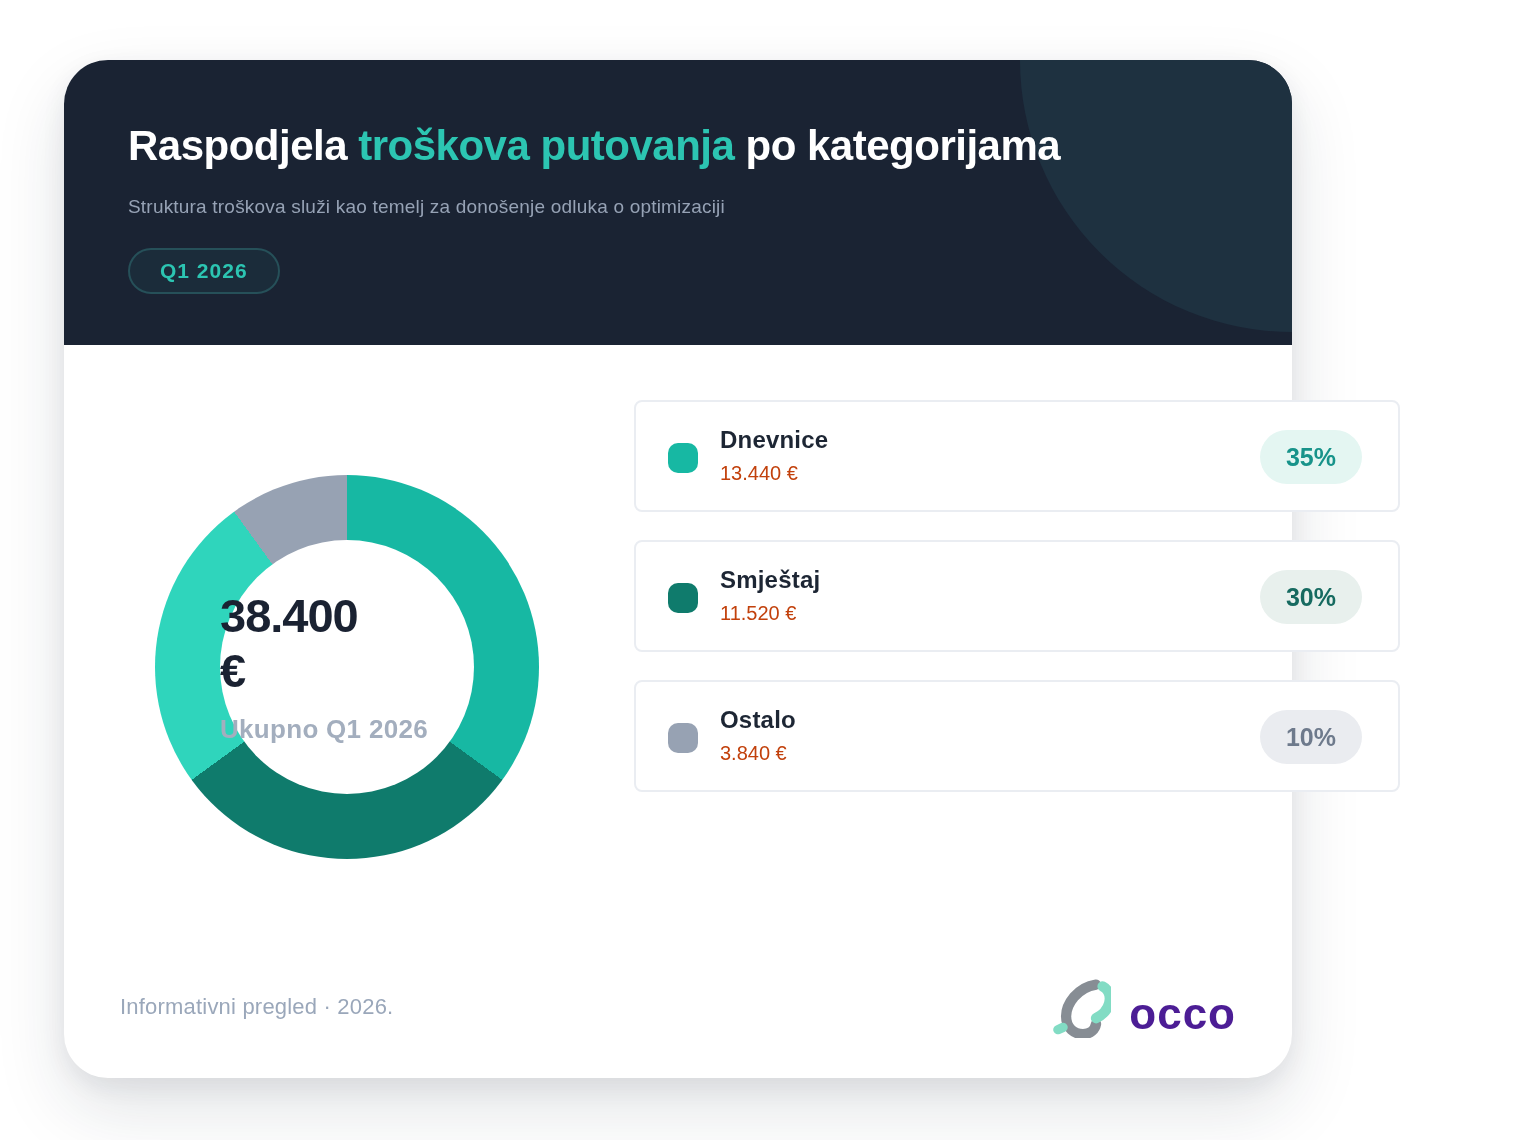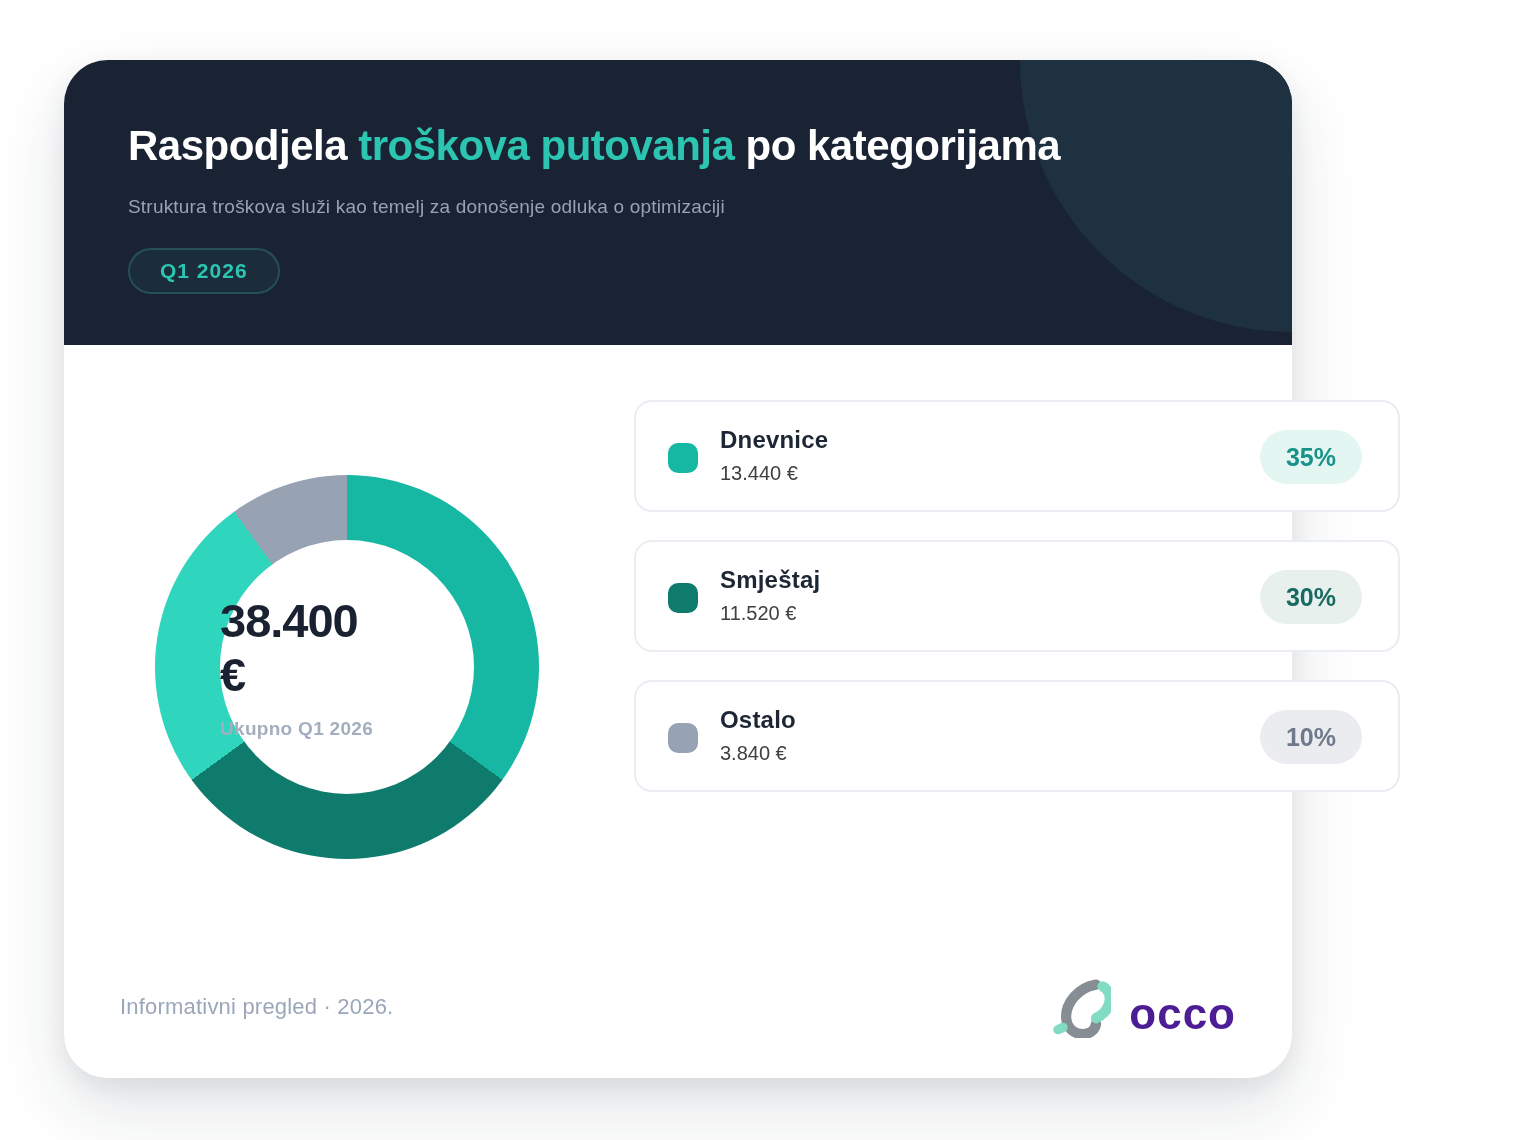--- a/index.html
+++ b/index.html
@@ -33,31 +33,31 @@
   }
   
   .donut { position:absolute; left:91px; top:415px; width:384px; height:384px; border-radius:50%; }
   .donut-hole {
     position:absolute; left:50%; top:50%; width:254px; height:254px; margin:-127px 0 0 -127px;
     border-radius:50%; background:#ffffff;
     display:flex; flex-direction:column; align-items:flex-start; justify-content:center; text-align:center;
   }
   .donut-value { font-size:47px; font-weight:800; color:#1a2232; line-height:1.15; letter-spacing:-1px; }
   .donut-currency { font-size:47px; font-weight:800; color:#1a2232; line-height:1.15; }
-  .donut-caption { margin-top:16px; font-size:19px; font-weight:700; color:#a3aebe; letter-spacing:0.3px; }
+  .donut-caption { margin-top:16px; font-size:26px; font-weight:700; color:#a3aebe; letter-spacing:0.3px; }
   
   .legend { position:absolute; left:570px; top:340px; width:766px; }
   .legend-row {
     position:relative; width:766px; height:112px; margin-bottom:28px;
-    background:#ffffff; border:2px solid #eaedf2; border-radius:18px;
+    background:#ffffff; border:2px solid #eaedf2; border-radius:8px;
   }
   .legend-swatch { position:absolute; left:32px; top:41px; width:30px; height:30px; border-radius:10px; background:#ccc; }
   .legend-texts { position:absolute; left:84px; top:24px; }
   .legend-label { font-size:24px; font-weight:800; color:#1d2634; letter-spacing:0.2px; }
-  .legend-amount { margin-top:8px; font-size:20px; color:#404040; }
+  .legend-amount { margin-top:8px; font-size:20px; color:#c2410c; }
   .legend-badge {
     position:absolute; right:36px; top:28px; height:54px; min-width:96px; padding:0 26px;
     border-radius:27px; display:flex; align-items:center; justify-content:center;
     font-size:25px; font-weight:800;
   }
   
   .footer-note { position:absolute; left:56px; top:934px; font-size:22px; color:#9aa7ba; letter-spacing:0.2px; }
   .logo { position:absolute; right:56px; top:916px; display:flex; align-items:flex-end; }
   .logo-text { font-size:44px; font-weight:800; color:#4c1d95; letter-spacing:1px; line-height:1; margin-left:18px; padding-bottom:2px; }
 </style>

